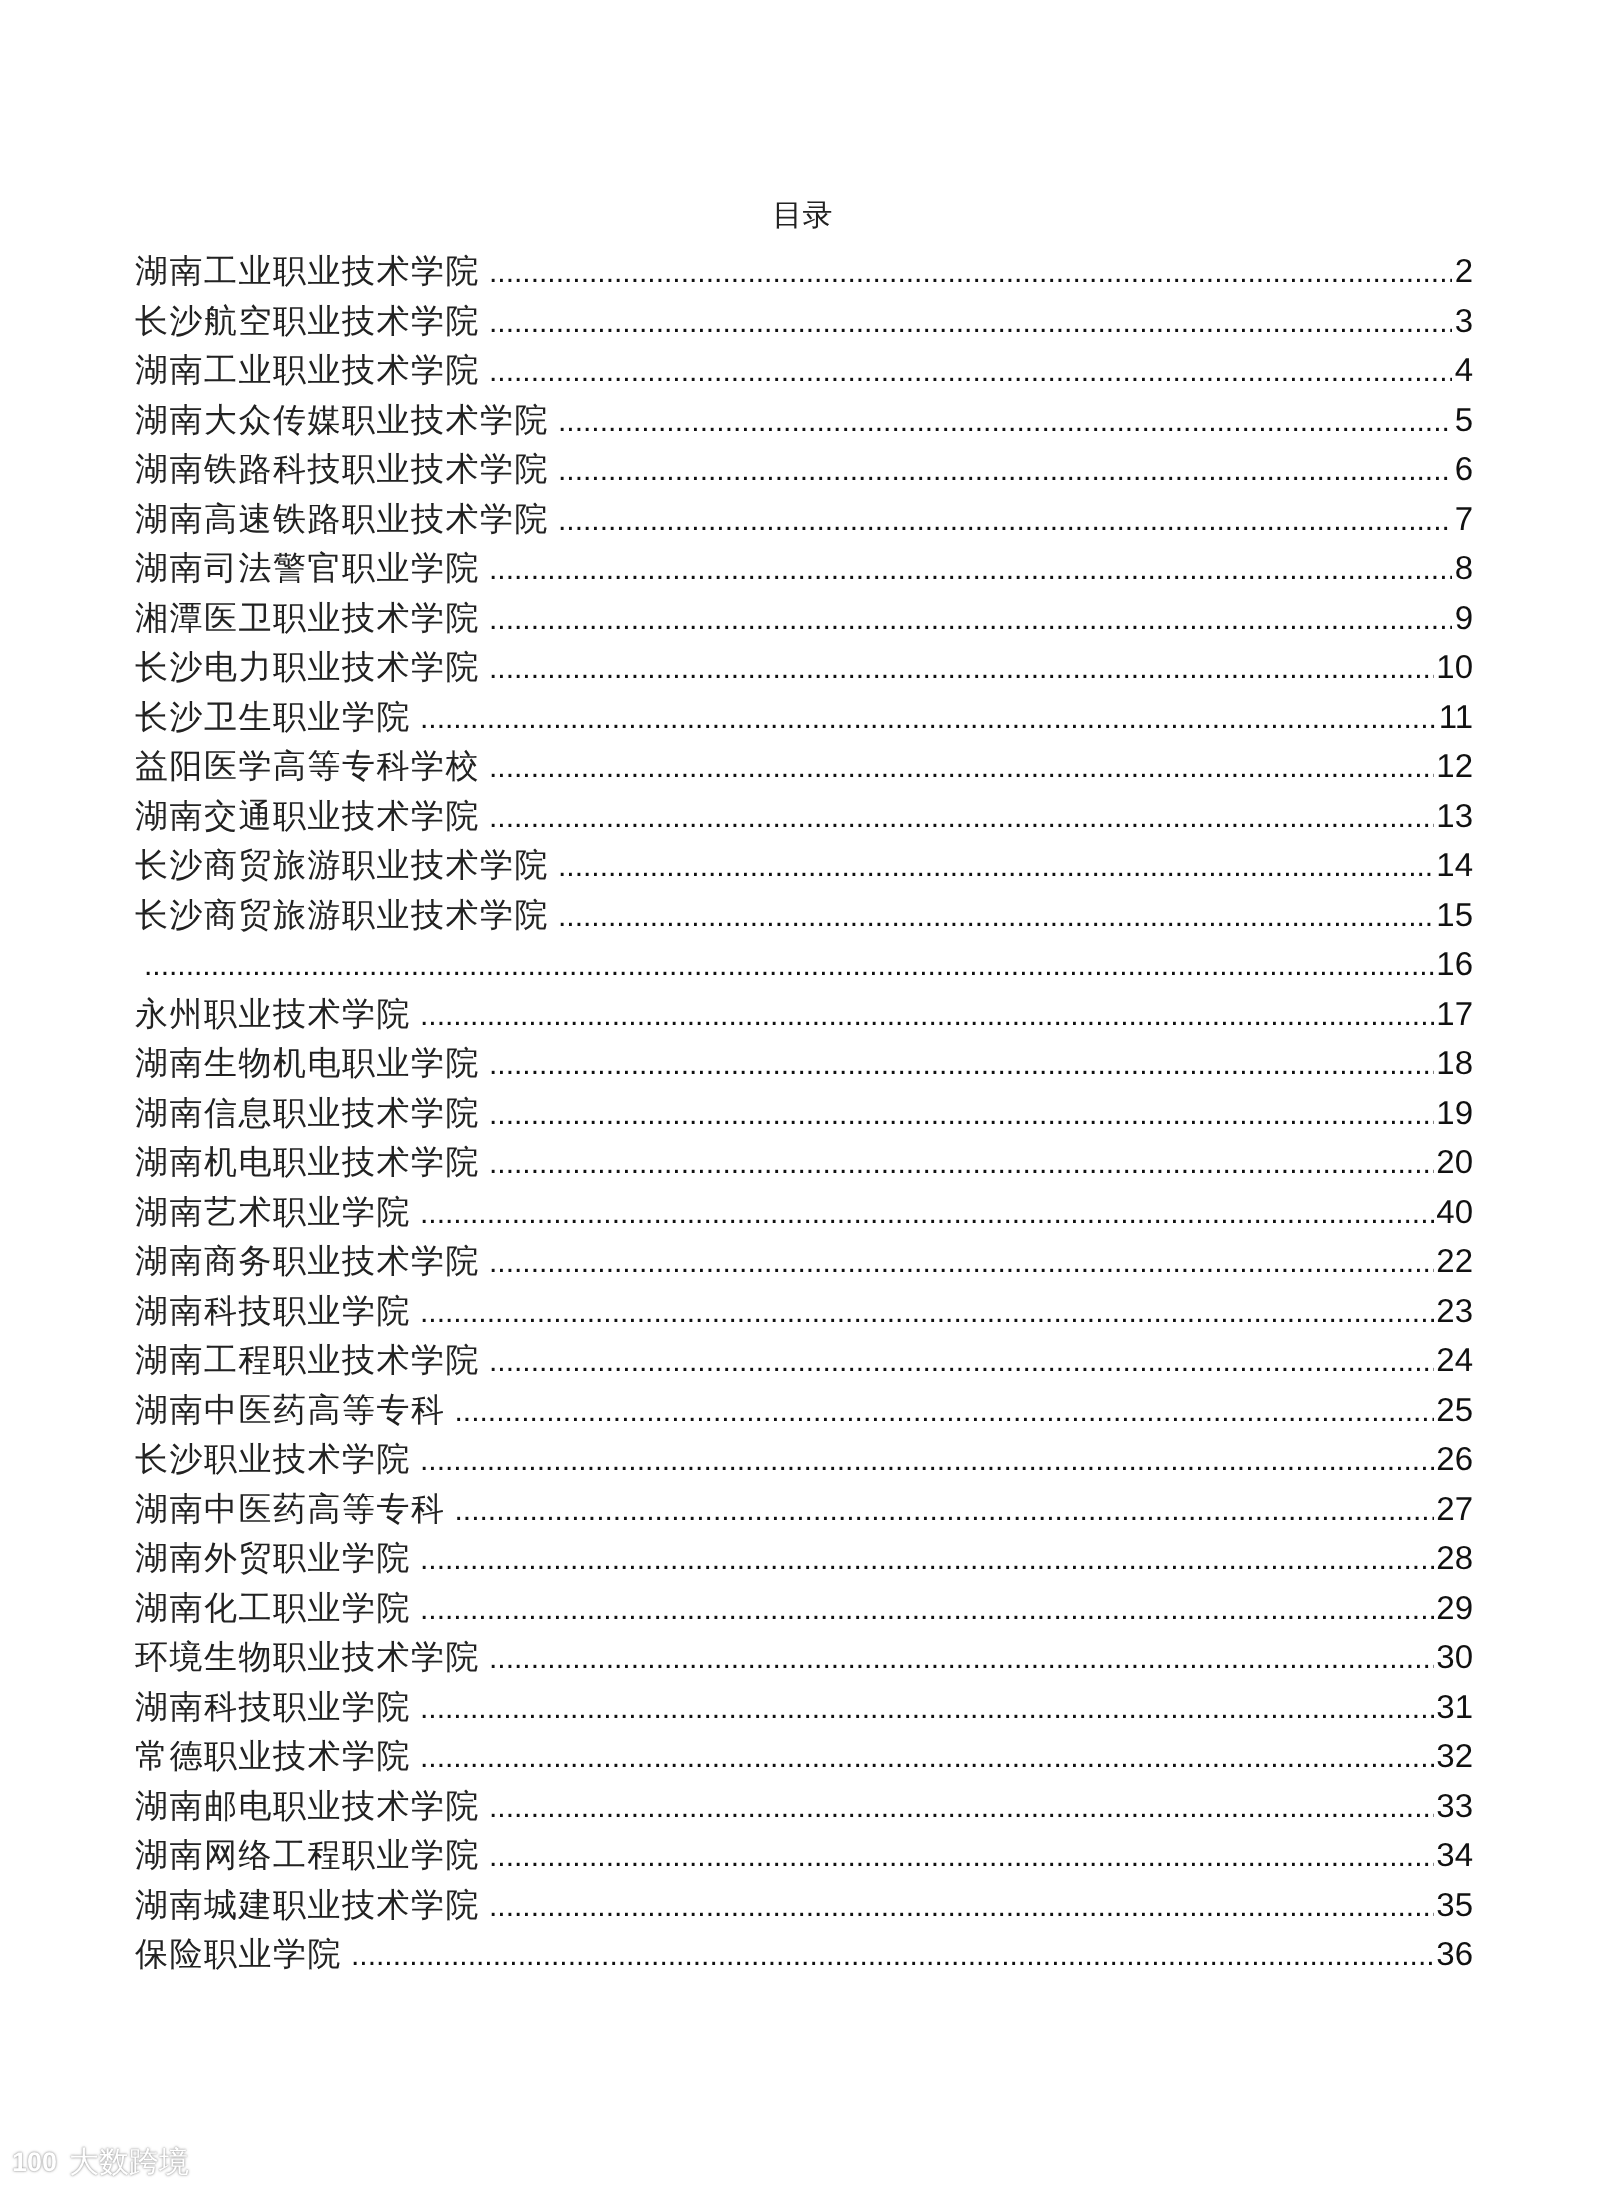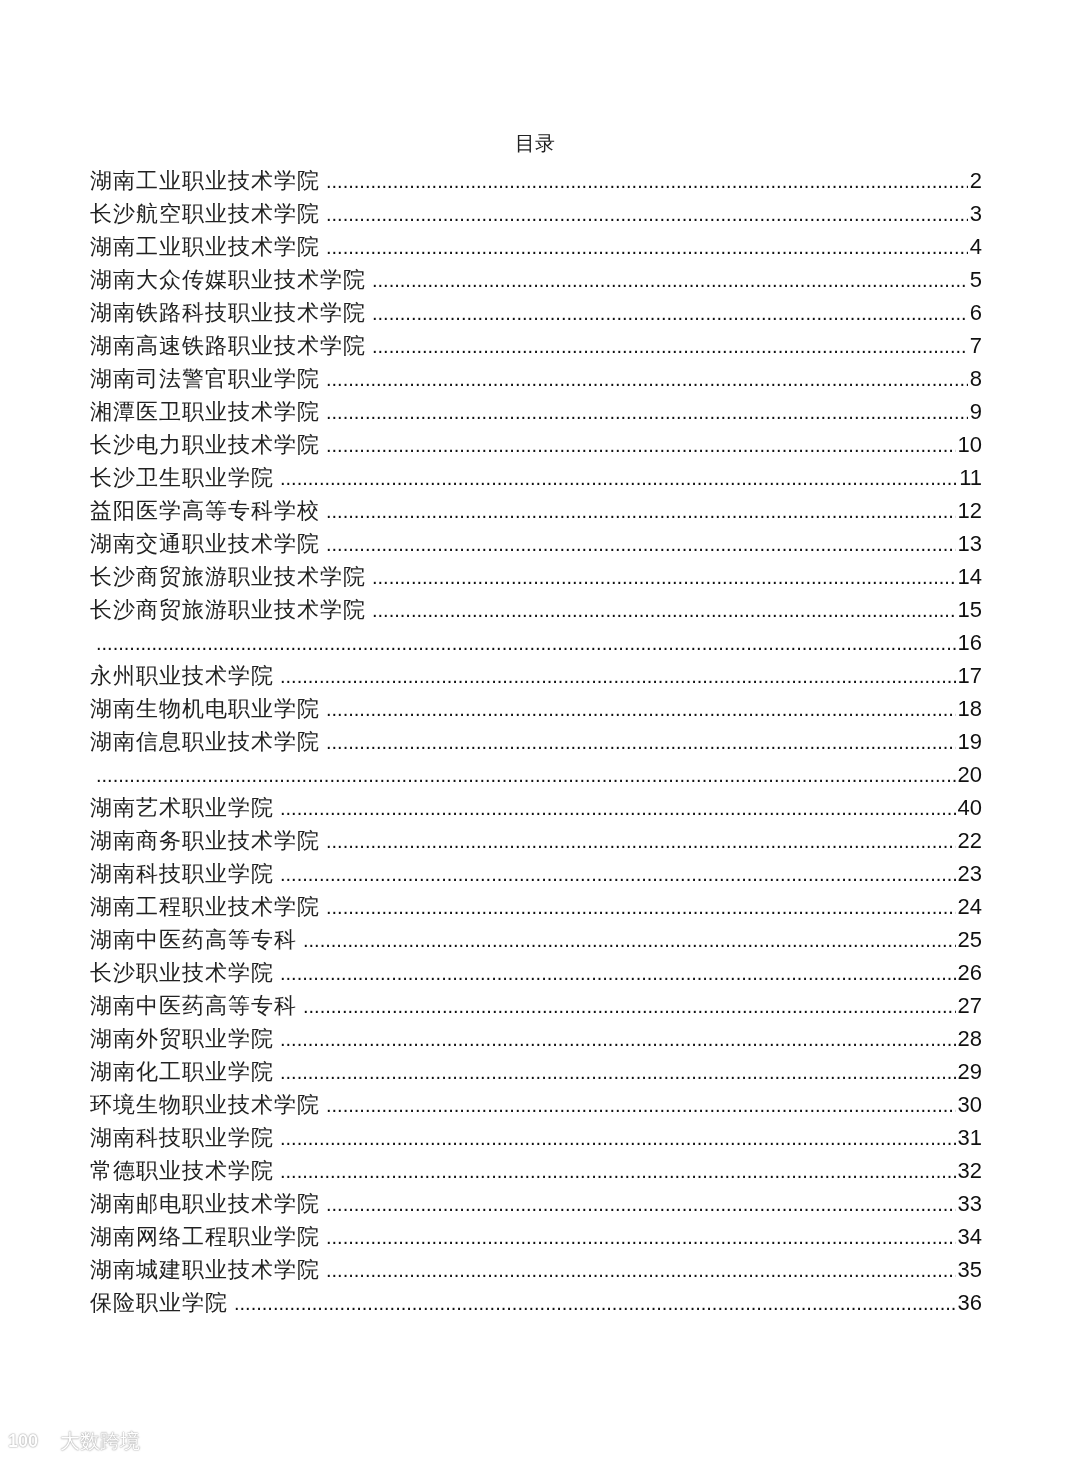--- a/index.html
+++ b/index.html
@@ -60,21 +60,21 @@
     left: 8px; top: 1428px;
     display: flex; align-items: center;
     color: #ffffff;
     text-shadow: 0 0 2px #999, 0 0 1px #888;
     font-size: 20px;
     opacity: 0.9;
   }
   .wm-logo {
     font-family: "Liberation Sans", sans-serif;
     font-size: 18px;
-    margin-right: 22px;
+    margin-right: 8px;
     font-weight: bold;
   }
 </style>
 </head>
 <body>
 
 <div class="toc-title">目录</div>
 
 <div class="toc-list" id="toc-list">
     <div class="toc-row">
@@ -160,20 +160,21 @@
       <span class="toc-name">湖南生物机电职业学院</span>
       <span class="toc-leader"></span>
       <span class="toc-page">18</span>
     </div>
     <div class="toc-row">
       <span class="toc-name">湖南信息职业技术学院</span>
       <span class="toc-leader"></span>
       <span class="toc-page">19</span>
     </div>
     <div class="toc-row">
+      <span class="toc-name">湖南机电职业技术学院</span>
       <span class="toc-leader"></span>
       <span class="toc-page">20</span>
     </div>
     <div class="toc-row">
       <span class="toc-name">湖南艺术职业学院</span>
       <span class="toc-leader"></span>
       <span class="toc-page">40</span>
     </div>
     <div class="toc-row">
       <span class="toc-name">湖南商务职业技术学院</span>

